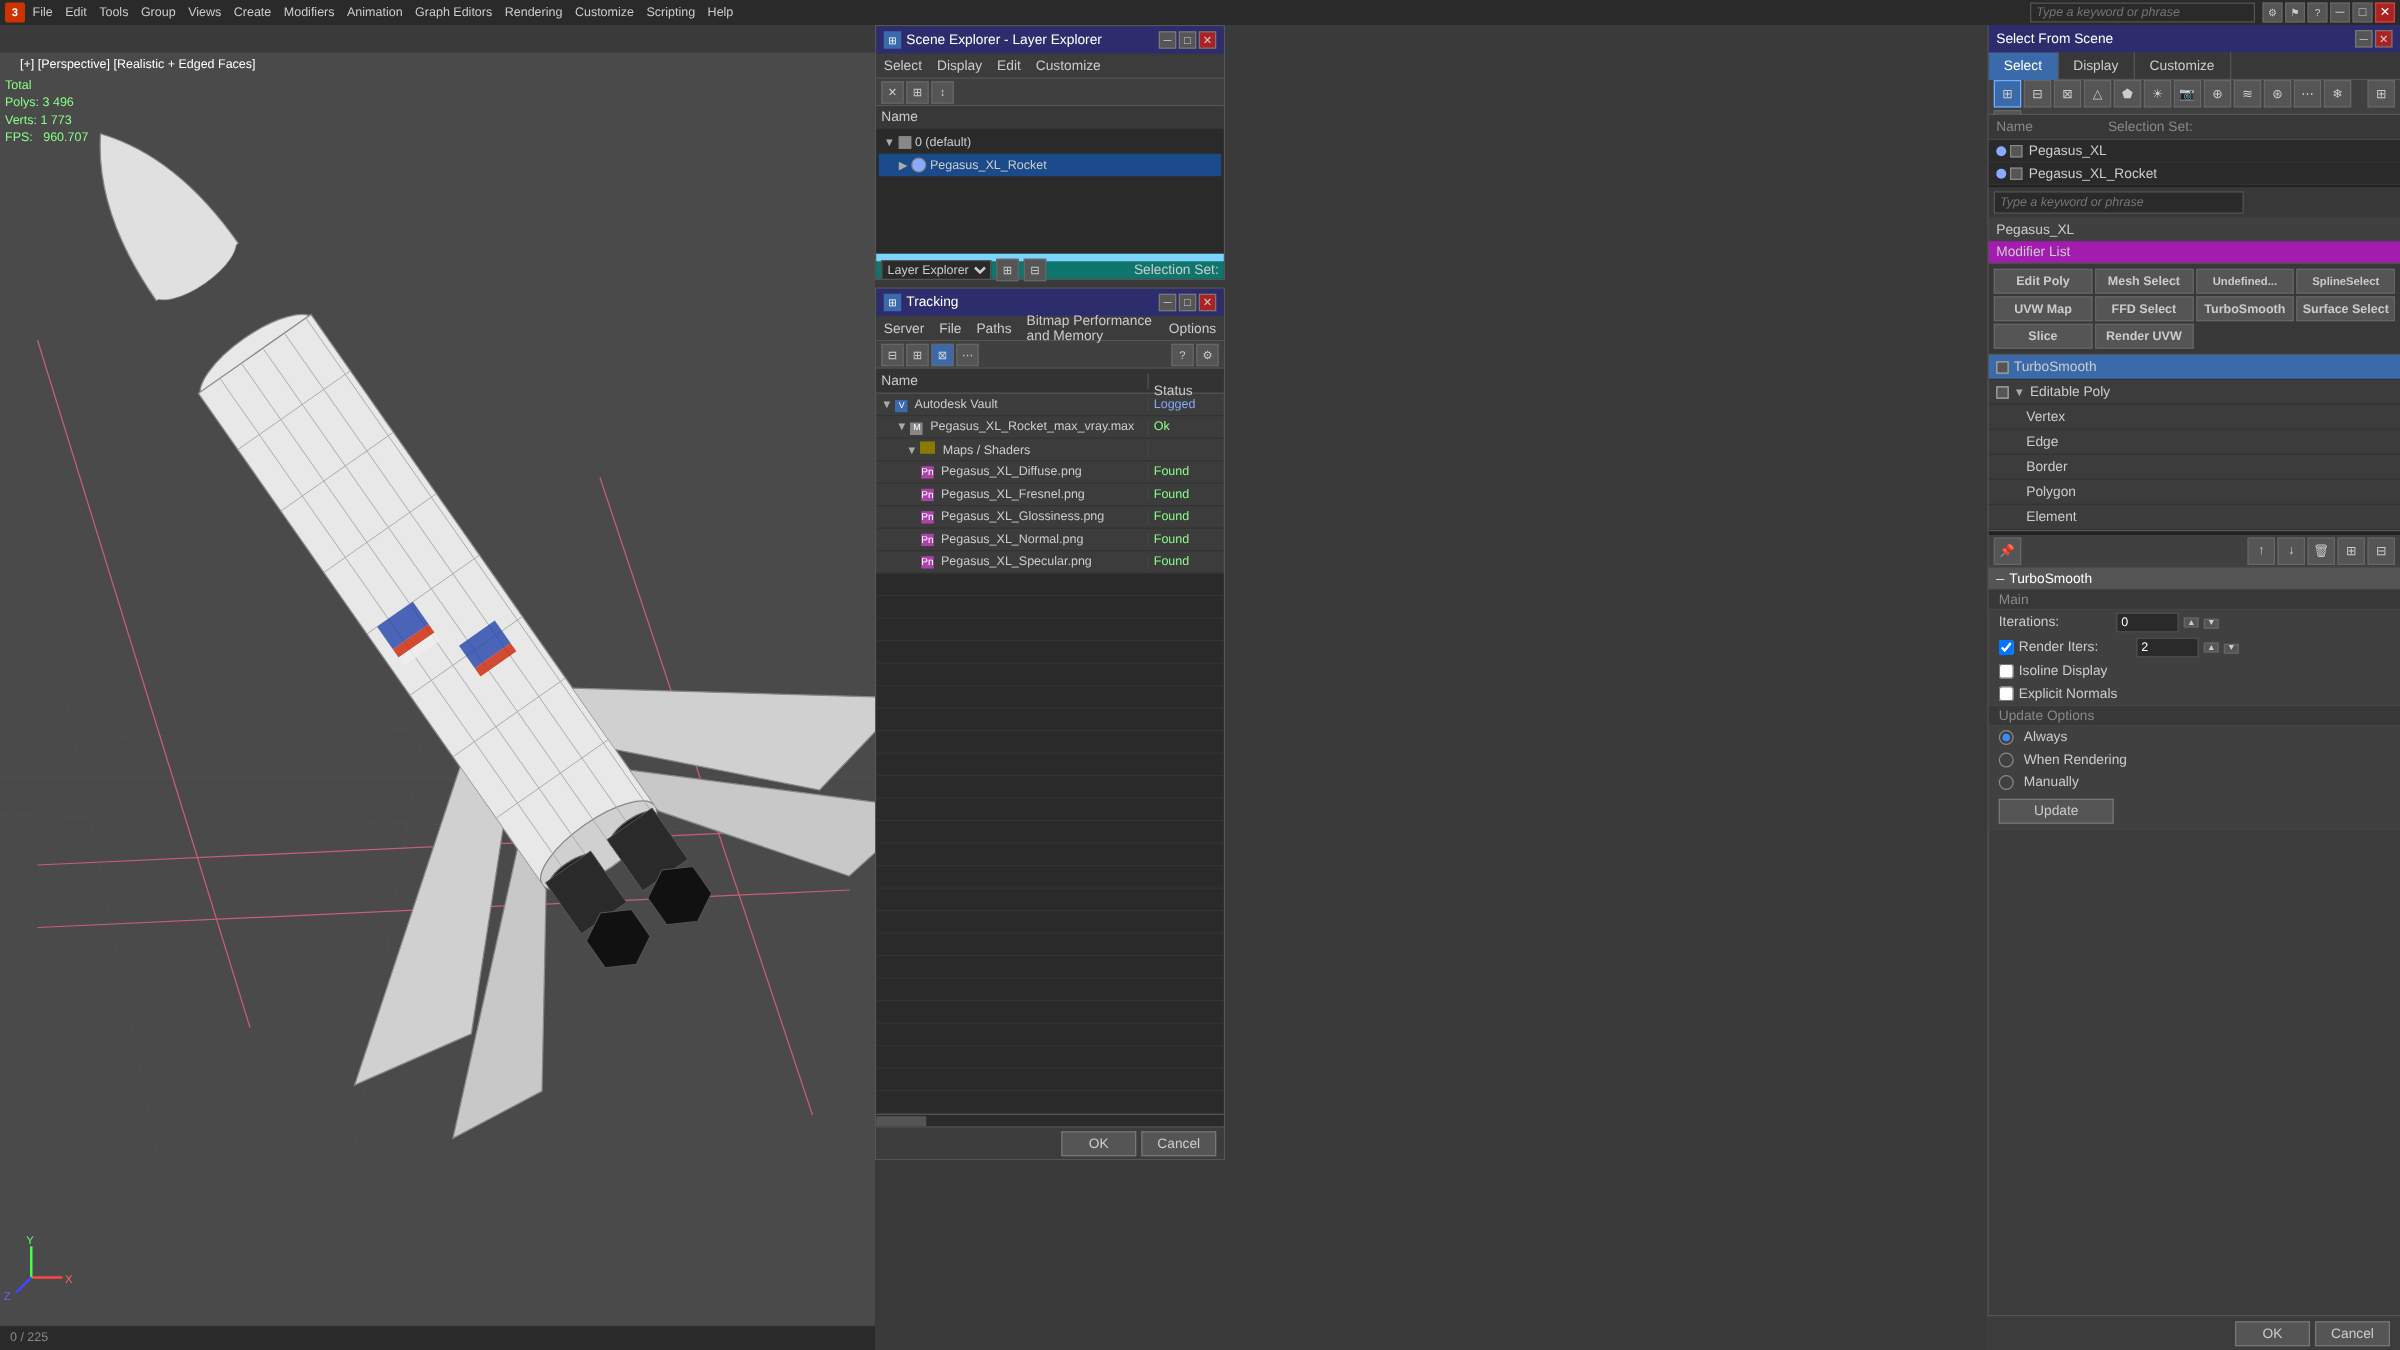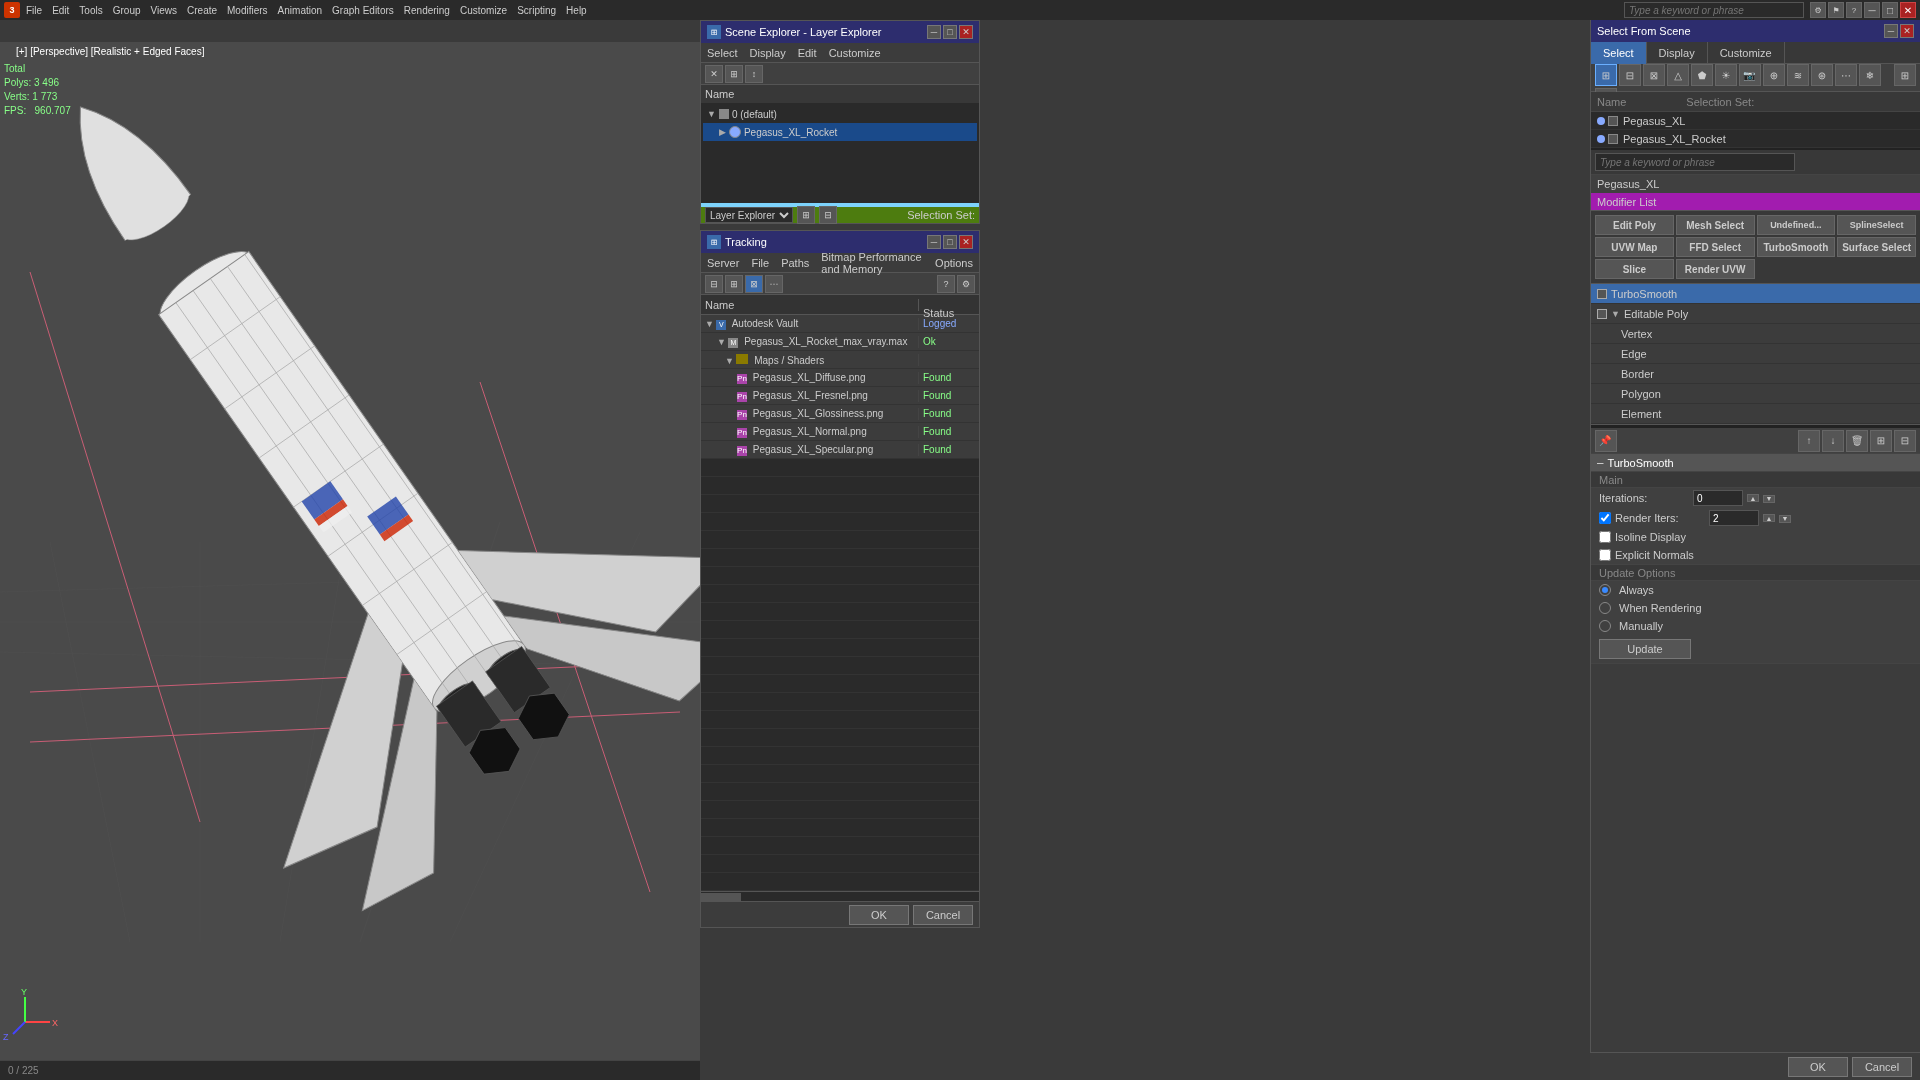--- a/index.html
+++ b/index.html
@@ -178,26 +178,26 @@
       display: inline-block;
     }
 
     .tree-label {
       font-size: 10px;
       color: #ccc;
     }
 
     .layer-bar {
       height: 20px;
-      background: #4d7c0f;
+      background: #0f766e;
       display: flex;
       align-items: center;
       padding: 0 4px;
       gap: 4px;
-      border-top: 4px solid #7dd3fc;
+      border-top: 6px solid #7dd3fc;
     }
 
     
     #asset-tracking {
       position: absolute;
       top: 230px;
       left: 700px;
       width: 280px;
       background: #3c3c3c;
       border: 1px solid #555;

